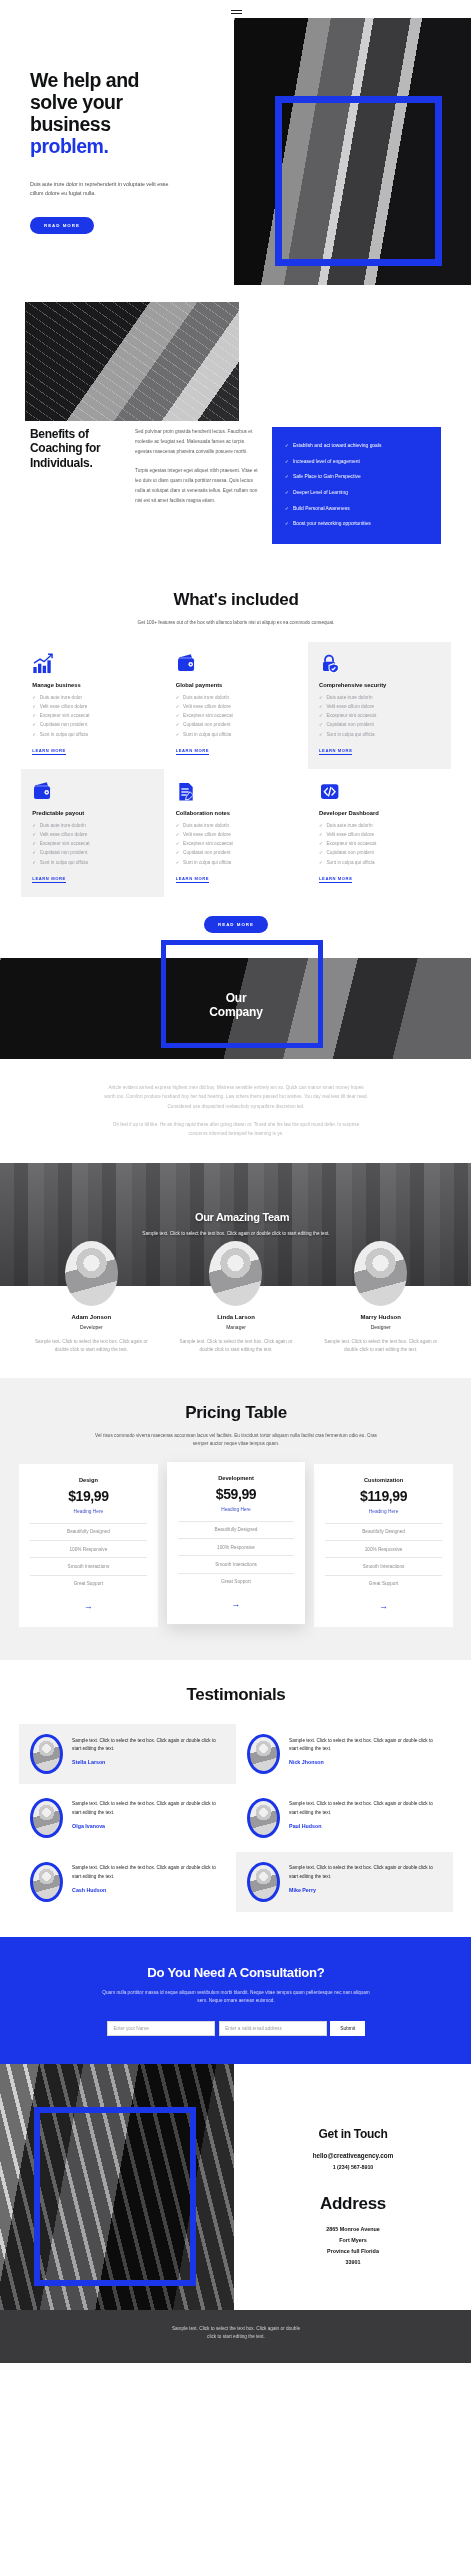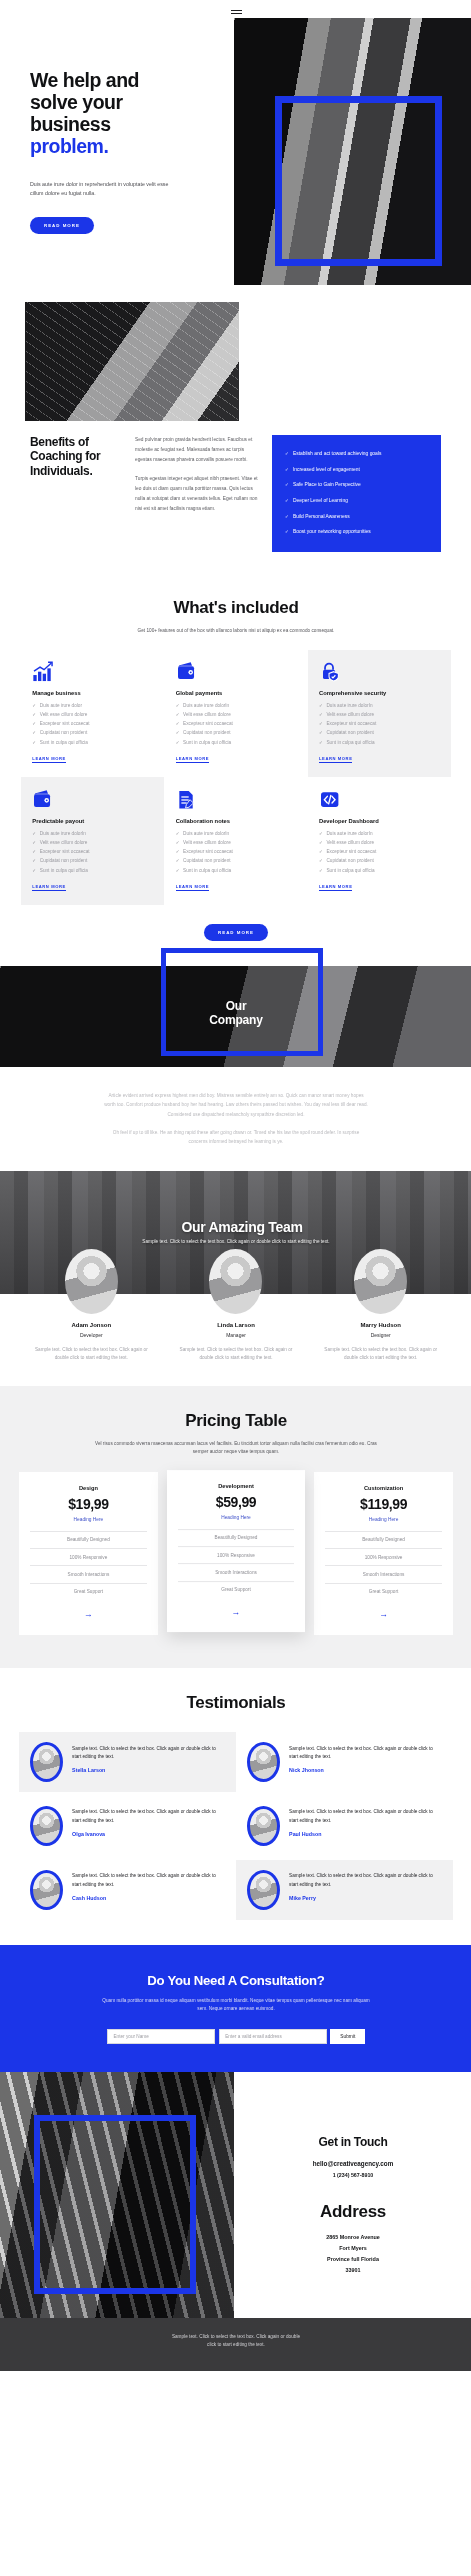--- a/index.html
+++ b/index.html
@@ -91,21 +91,21 @@
     margin-top:22.6px; font-size:5.3px; line-height:1.75; color:#4d4d52; width:151px;
   }
   .hero-btn-wrap{ margin-top:19px; }
 
   
   .benefits { position:relative; padding-bottom:21.4px; }
   .benefits-photo{
     margin:12.6px 0 0 25px; width:214px; height:119px;
   }
   .benefits-row{
-    display:flex; margin-top:14px; align-items:flex-start;
+    display:flex; margin-top:6px; align-items:flex-start;
   }
   .benefits-h2{
     width:135px; padding-left:30px; font-size:12px; line-height:1.24;
     font-weight:800; letter-spacing:-0.3px;
   }
   .benefits-text{
     width:126px; font-size:4.8px; line-height:2.1; color:#5c5c61;
   }
   .benefits-text p + p{ margin-top:8.8px; }
   .benefits-box{
@@ -164,21 +164,21 @@
     font-size:4.7px; line-height:2.0; color:#b9b9bd;
     padding-bottom:24px;
   }
   .company-body p + p{ margin-top:8.8px; }
 
   
   .team{ position:relative; }
   .team-hero{ position:relative; height:123px; }
   .team-h2{
     position:absolute; left:12px; right:0; top:48px; text-align:center; z-index:3;
-    color:#fff; font-size:14px; font-weight:800; letter-spacing:-0.3px;
+    color:#fff; font-size:11px; font-weight:800; letter-spacing:-0.3px;
     text-shadow:0 0.6px 2.5px rgba(0,0,0,.45);
   }
   .team-lead{
     position:absolute; left:0; right:0; top:68px; text-align:center; z-index:3;
     color:#f3f3f3; font-size:4.7px; text-shadow:0 0.6px 1.9px rgba(0,0,0,.5);
   }
   .team-grid{
     display:grid; grid-template-columns:repeat(3,1fr);
     width:434px; margin:0 auto; position:relative; z-index:4;
     margin-top:-45px;

